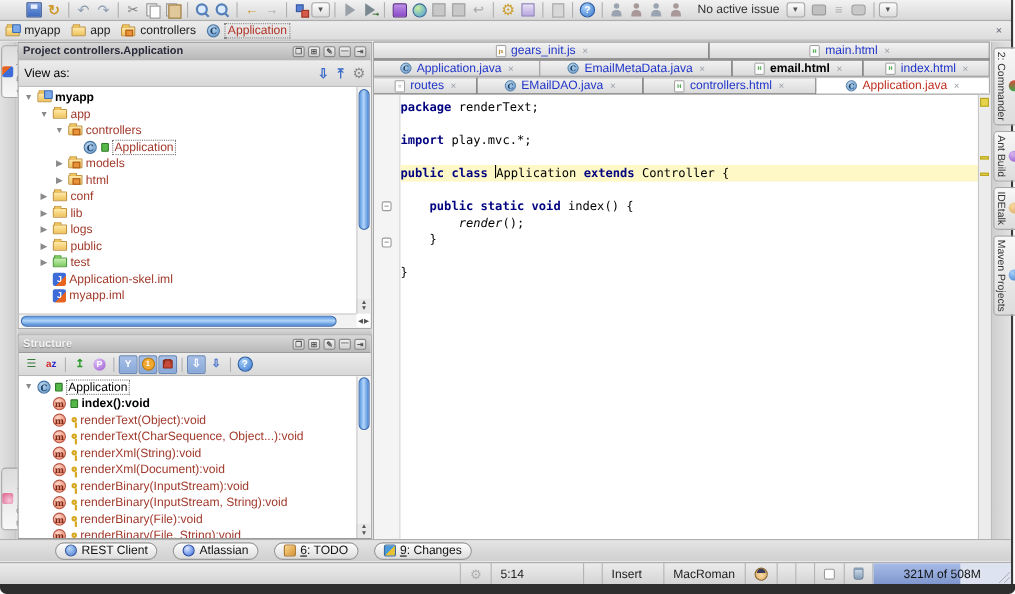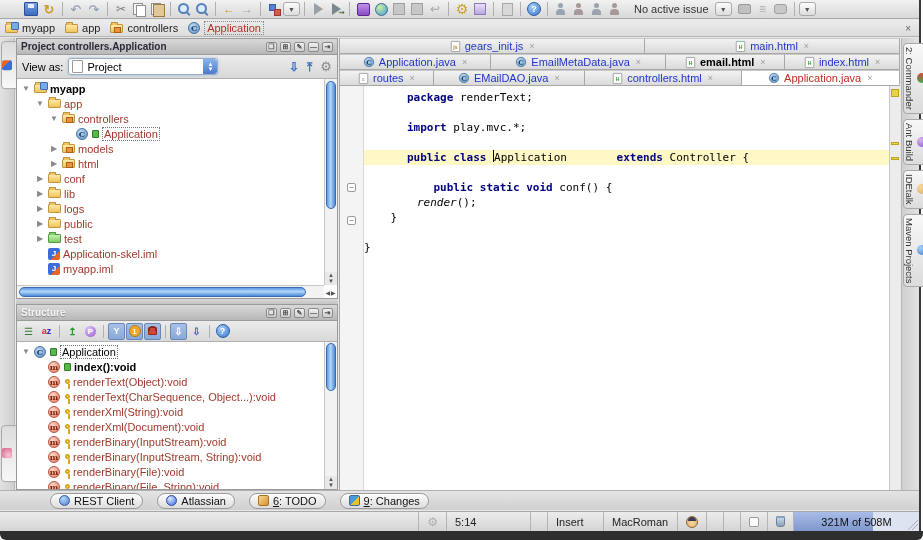--- a/index.html
+++ b/index.html
@@ -141,21 +141,21 @@
   .tab .tlabel.black { color:#000; font-weight:bold; }
   .tab .tlabel.red { color:#bf2e1f; }
   .tab .tclose { color:#98a0a8; font-size:9px; margin-left:2px; }
   .tab .ticon { transform:scale(.85); display:inline-flex; }
 
   #code-area { flex:1; position:relative; display:flex; background:#fff; overflow:hidden; }
   #gutter { width:24px; background:#f4f4f4; border-right:1px solid #d8d8d8; flex:none; }
   #code { flex:1; font-family:"DejaVu Sans Mono",monospace; font-size:11px; padding-top:4px; position:relative; }
   .code-line { height:15px; line-height:15px; white-space:pre; position:relative; display:flex; }
   .code-line.hl { background:#fdf8c6; }
-  .tok-k { color:#00027f; font-weight:bold;margin-left:43px; }
+  .tok-k { color:#00027f; font-weight:bold; }
   .tok-p { color:#000; }
   .tok-i { color:#000; font-style:italic; }
   .caret { display:inline-block; width:1px; height:12px; background:#000; vertical-align:middle; margin:0 0 2px 0; }
   .fold { width:9px; height:9px; border:1px solid #9a9a9a; background:#fff; color:#555; font-size:8px; line-height:7px; text-align:center; border-radius:2px; margin:3px auto; }
   #stripe { position:absolute; right:0; top:0; bottom:0; width:11px; background:#ececec; border-left:1px solid #c8c8c8; }
   .mark { position:absolute; left:1px; right:1px; background:#e8d44a; border:1px solid #b8a420; }
 
   
   #bottom-bar { position:absolute; top:490px; left:0; right:0; height:20px; background:linear-gradient(#e4e4e4,#d0d0d0); border-top:1px solid #b0b0b0; display:flex; align-items:center; padding-left:50px; gap:14px; }
   .tool-btn { height:16px; border:1px solid #9a9a9a; border-radius:8px; background:linear-gradient(#fdfdfd,#dcdcdc); display:flex; align-items:center; padding:0 8px; font-size:11px; color:#111; gap:4px; box-shadow:0 1px 1px #fff inset; }
@@ -276,28 +276,20 @@
           <span class="ph-icons">
               <span class="whi">❐</span>
               <span class="whi">⊞</span>
               <span class="whi">✎</span>
               <span class="whi">—</span>
               <span class="whi">⇥</span>
             </span>
         </div>
         <div id="viewas-row">
           <span>View as:</span>
-          <span id="viewas-select">
-            <span class="pagei"></span>
-            <span>Project</span>
-            <span class="stepper">
-                <span>▲</span>
-                <span>▼</span>
-              </span>
-          </span>
           <span class="va-icons">
             <span class="bluearrow">⇩</span>
             <span class="bluearrow">⤒</span>
             <span class="gearico">⚙</span>
           </span>
         </div>
         <div class="treebox" id="project-treebox">
           <div id="project-tree-rows" style="padding:2px 0 0 2px;">
               <div class="tree-row" style="padding-left: 2px;">
                 <span class="exp">▼</span>
@@ -584,21 +576,21 @@
             <div style="height: 15px;"></div>
             <div style="height: 15px;"></div>
           </div>
         <div id="code">
             <div class="code-line"><span class="tok-k">package </span><span class="tok-p">renderText;</span></div>
             <div class="code-line">&nbsp;</div>
             <div class="code-line"><span class="tok-k">import </span><span class="tok-p">play.mvc.*;</span></div>
             <div class="code-line">&nbsp;</div>
             <div class="code-line hl"><span class="tok-k">public class </span><span class="caret"></span><span class="tok-p">Application </span><span class="tok-k">extends </span><span class="tok-p">Controller {</span></div>
             <div class="code-line">&nbsp;</div>
-            <div class="code-line"><span class="tok-p">    </span><span class="tok-k">public static void </span><span class="tok-p">conf() {</span></div>
+            <div class="code-line"><span class="tok-p">    </span><span class="tok-k">public static void </span><span class="tok-p">index() {</span></div>
             <div class="code-line"><span class="tok-p">        </span><span class="tok-i">render</span><span class="tok-p">();</span></div>
             <div class="code-line"><span class="tok-p">    }</span></div>
             <div class="code-line">&nbsp;</div>
             <div class="code-line"><span class="tok-p">}</span></div>
           </div>
         <div id="stripe">
             <div class="mark" style="top: 3px; height: 8px;"></div>
             <div class="mark" style="top: 56px; height: 3px;"></div>
             <div class="mark" style="top: 71px; height: 3px;"></div>
           </div>

